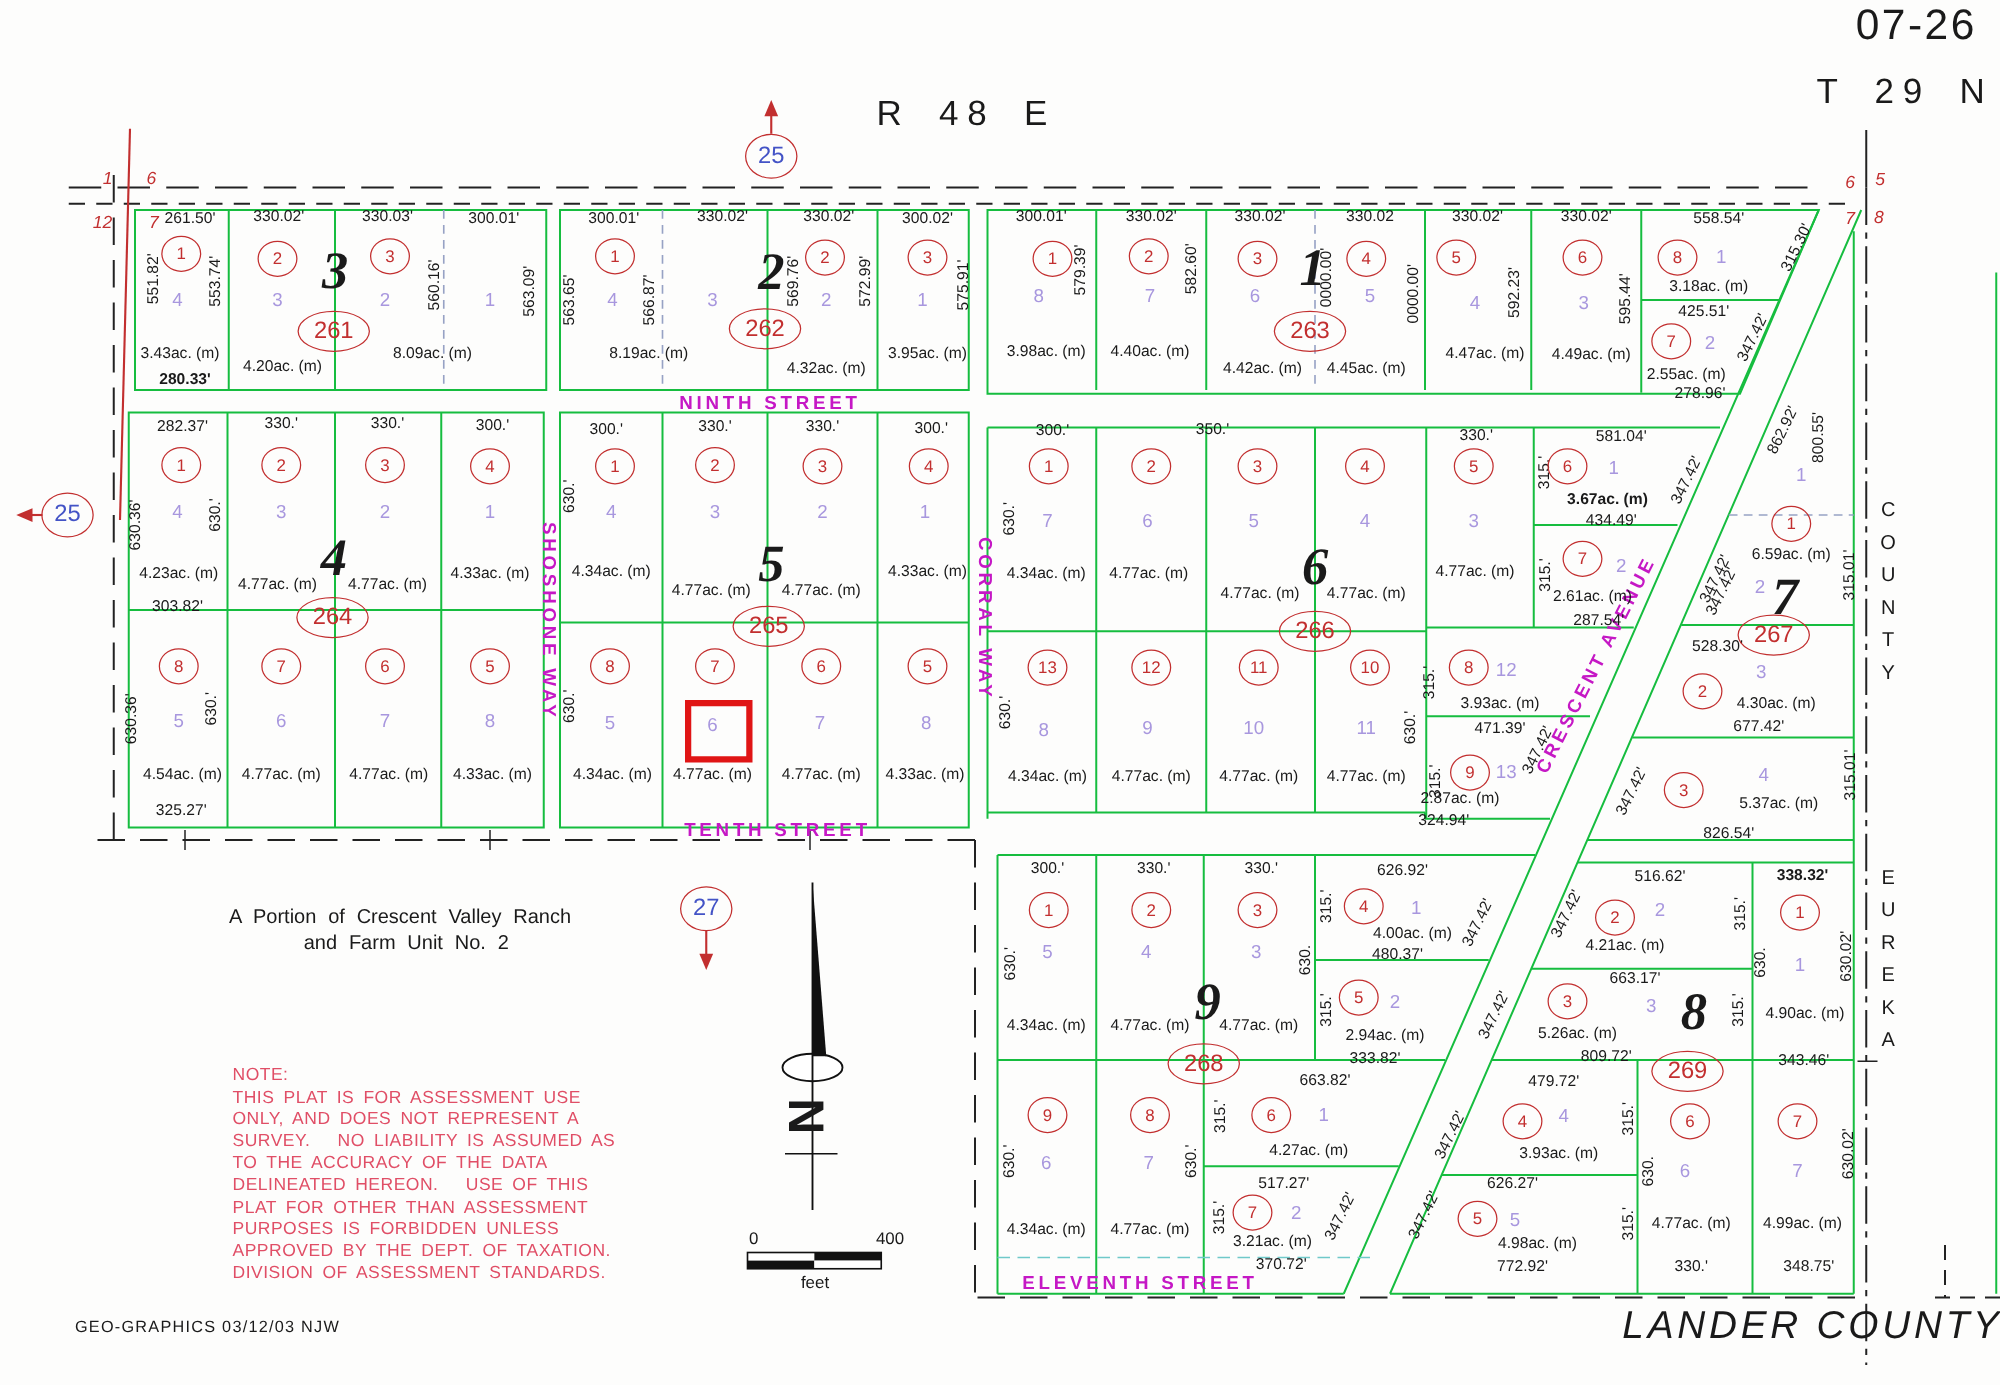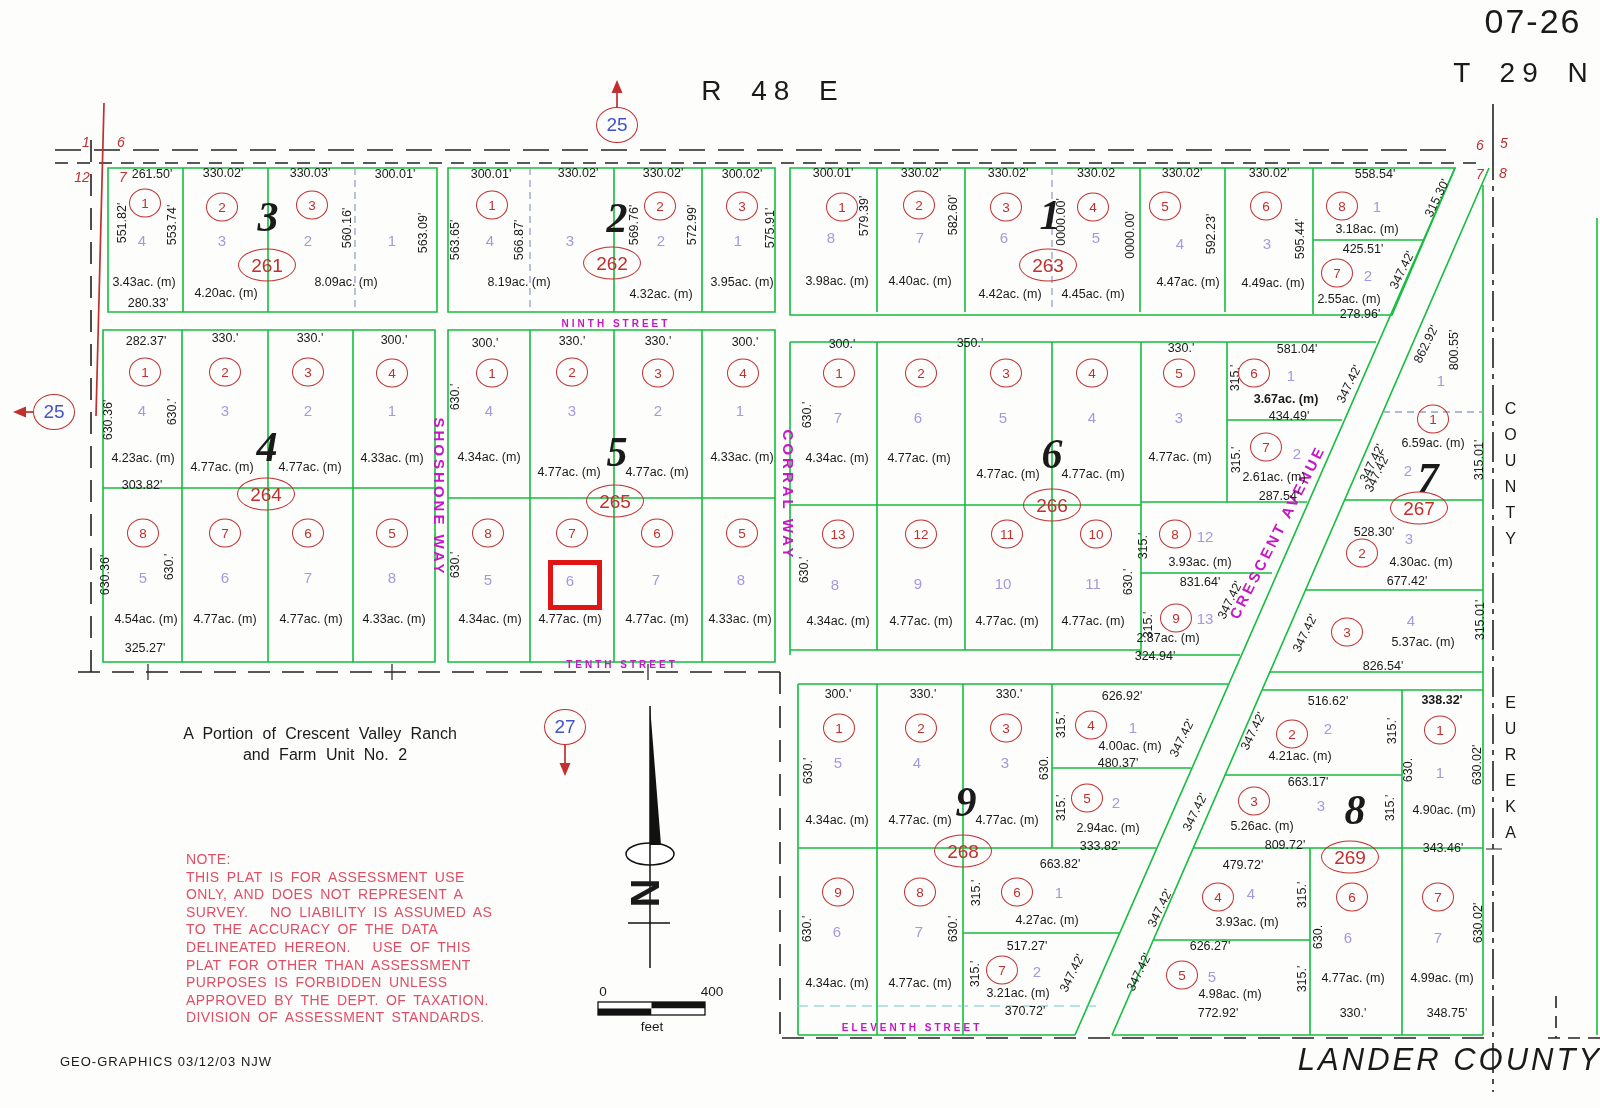--- a/index.html
+++ b/index.html
@@ -6,21 +6,21 @@
   #map{position:relative;width:1600px;height:1108px;background:#fdfdfc;overflow:hidden;
        font-family:"Liberation Sans",sans-serif;}
   #linework{position:absolute;left:0;top:0;}
   .lbl{position:absolute;white-space:pre;color:#1a1a1a;pointer-events:none;transform-origin:center;}
   .d{font-size:12.5px;}
   .d2{font-size:13.5px;}
   .dv{font-size:12.5px;}
   .dd{font-size:12.5px;}
   .lot{font-size:15px;color:#a897de;}
   .big{font-size:42px;font-style:italic;font-weight:600;font-family:"Liberation Serif",serif;}
-  .st{font-size:10px;font-weight:bold;color:#c518c5;letter-spacing:3px;}
+  .st{font-size:15px;font-weight:bold;color:#c518c5;letter-spacing:3px;}
   .stv{font-size:15px;font-weight:bold;color:#c518c5;letter-spacing:3px;}
   .sta{font-size:15px;font-weight:bold;color:#c518c5;letter-spacing:3px;}
   .vs{font-size:16px;color:#1a1a1a;writing-mode:vertical-rl;text-orientation:upright;letter-spacing:9px;}
   .sec{font-size:14px;font-style:italic;color:#c22f2f;}
   .h1{font-size:34px;letter-spacing:2px;}
   .h2{font-size:28px;letter-spacing:7px;word-spacing:8px;}
   .lander{font-size:31px;font-style:italic;letter-spacing:3px;}
   .sub{font-size:16px;word-spacing:5px;}
   .geo{font-size:13px;letter-spacing:1px;}
   .nn{font-size:40px;font-weight:bold;}
@@ -140,21 +140,21 @@
       <span class="lbl dv" style="position: absolute; left: 347px; top: 228px; transform: translate(-50%, -50%) rotate(-90deg);">560.16'</span>
       <span class="lbl dv" style="position: absolute; left: 423px; top: 233px; transform: translate(-50%, -50%) rotate(-90deg);">563.09'</span>
       <span class="lbl big" style="position: absolute; left: 268px; top: 217px; transform: translate(-50%, -50%);">3</span>
       <span class="lbl lot" style="position: absolute; left: 142px; top: 240px; transform: translate(-50%, -50%);">4</span>
       <span class="lbl lot" style="position: absolute; left: 222px; top: 240px; transform: translate(-50%, -50%);">3</span>
       <span class="lbl lot" style="position: absolute; left: 308px; top: 240px; transform: translate(-50%, -50%);">2</span>
       <span class="lbl lot" style="position: absolute; left: 392px; top: 240px; transform: translate(-50%, -50%);">1</span>
       <span class="lbl d" style="position: absolute; left: 144px; top: 282px; transform: translate(-50%, -50%);">3.43ac. (m)</span>
       <span class="lbl d" style="position: absolute; left: 226px; top: 293px; transform: translate(-50%, -50%);">4.20ac. (m)</span>
       <span class="lbl d" style="position: absolute; left: 346px; top: 282px; transform: translate(-50%, -50%);">8.09ac. (m)</span>
-      <span class="lbl d" style="position: absolute; left: 148px; top: 303px; transform: translate(-50%, -50%);">280.33'</span>
+      <span class="lbl d" style="position: absolute; left: 148px; top: 303px; transform: translate(-50%, -50%); font-weight: bold;">280.33'</span>
       <span class="lbl d" style="position: absolute; left: 491px; top: 174px; transform: translate(-50%, -50%);">300.01'</span>
       <span class="lbl d" style="position: absolute; left: 578px; top: 173px; transform: translate(-50%, -50%);">330.02'</span>
       <span class="lbl d" style="position: absolute; left: 663px; top: 173px; transform: translate(-50%, -50%);">330.02'</span>
       <span class="lbl d" style="position: absolute; left: 742px; top: 174px; transform: translate(-50%, -50%);">300.02'</span>
       <span class="lbl dv" style="position: absolute; left: 455px; top: 240px; transform: translate(-50%, -50%) rotate(-90deg);">563.65'</span>
       <span class="lbl dv" style="position: absolute; left: 519px; top: 240px; transform: translate(-50%, -50%) rotate(-90deg);">566.87'</span>
       <span class="lbl dv" style="position: absolute; left: 634px; top: 225px; transform: translate(-50%, -50%) rotate(-90deg);">569.76'</span>
       <span class="lbl dv" style="position: absolute; left: 692px; top: 225px; transform: translate(-50%, -50%) rotate(-90deg);">572.99'</span>
       <span class="lbl dv" style="position: absolute; left: 770px; top: 228px; transform: translate(-50%, -50%) rotate(-90deg);">575.91'</span>
       <span class="lbl big" style="position: absolute; left: 617px; top: 218px; transform: translate(-50%, -50%);">2</span>
@@ -289,35 +289,35 @@
       <span class="lbl lot" style="position: absolute; left: 1093px; top: 583px; transform: translate(-50%, -50%);">11</span>
       <span class="lbl dv" style="position: absolute; left: 804px; top: 570px; transform: translate(-50%, -50%) rotate(-90deg);">630.'</span>
       <span class="lbl dv" style="position: absolute; left: 1128px; top: 582px; transform: translate(-50%, -50%) rotate(-90deg);">630.'</span>
       <span class="lbl d" style="position: absolute; left: 838px; top: 621px; transform: translate(-50%, -50%);">4.34ac. (m)</span>
       <span class="lbl d" style="position: absolute; left: 921px; top: 621px; transform: translate(-50%, -50%);">4.77ac. (m)</span>
       <span class="lbl d" style="position: absolute; left: 1007px; top: 621px; transform: translate(-50%, -50%);">4.77ac. (m)</span>
       <span class="lbl d" style="position: absolute; left: 1093px; top: 621px; transform: translate(-50%, -50%);">4.77ac. (m)</span>
       <span class="lbl lot" style="position: absolute; left: 1205px; top: 536px; transform: translate(-50%, -50%);">12</span>
       <span class="lbl dv" style="position: absolute; left: 1143px; top: 546px; transform: translate(-50%, -50%) rotate(-90deg);">315.'</span>
       <span class="lbl d" style="position: absolute; left: 1200px; top: 562px; transform: translate(-50%, -50%);">3.93ac. (m)</span>
-      <span class="lbl d" style="position: absolute; left: 1200px; top: 582px; transform: translate(-50%, -50%);">831.64'</span>
+      <span class="lbl d" style="position: absolute; left: 1200px; top: 582px; transform: translate(-50%, -50%);">471.39'</span>
       <span class="lbl lot" style="position: absolute; left: 1205px; top: 618px; transform: translate(-50%, -50%);">13</span>
       <span class="lbl dv" style="position: absolute; left: 1148px; top: 625px; transform: translate(-50%, -50%) rotate(-90deg);">315.'</span>
       <span class="lbl d" style="position: absolute; left: 1168px; top: 638px; transform: translate(-50%, -50%);">2.87ac. (m)</span>
       <span class="lbl d" style="position: absolute; left: 1155px; top: 656px; transform: translate(-50%, -50%);">324.94'</span>
       <span class="lbl dd" style="position: absolute; left: 1230px; top: 600px; transform: translate(-50%, -50%) rotate(-64deg);">347.42'</span>
       <span class="lbl dd" style="position: absolute; left: 1426px; top: 344px; transform: translate(-50%, -50%) rotate(-64deg);">862.92'</span>
       <span class="lbl dv" style="position: absolute; left: 1454px; top: 350px; transform: translate(-50%, -50%) rotate(-90deg);">800.55'</span>
       <span class="lbl lot" style="position: absolute; left: 1441px; top: 380px; transform: translate(-50%, -50%);">1</span>
       <span class="lbl d" style="position: absolute; left: 1433px; top: 443px; transform: translate(-50%, -50%);">6.59ac. (m)</span>
       <span class="lbl dv" style="position: absolute; left: 1479px; top: 460px; transform: translate(-50%, -50%) rotate(-90deg);">315.01'</span>
       <span class="lbl lot" style="position: absolute; left: 1408px; top: 470px; transform: translate(-50%, -50%);">2</span>
       <span class="lbl big" style="position: absolute; left: 1428px; top: 478px; transform: translate(-50%, -50%);">7</span>
       <span class="lbl dd" style="position: absolute; left: 1377px; top: 473px; transform: translate(-50%, -50%) rotate(-64deg);">347.42'</span>
-      <span class="lbl d" style="position: absolute; left: 1374px; top: 532px; transform: translate(-50%, -50%);">528.30'</span>
+      <span class="lbl d" style="position: absolute; left: 1374px; top: 517px; transform: translate(-50%, -50%);">528.30'</span>
       <span class="lbl lot" style="position: absolute; left: 1409px; top: 538px; transform: translate(-50%, -50%);">3</span>
       <span class="lbl d" style="position: absolute; left: 1421px; top: 562px; transform: translate(-50%, -50%);">4.30ac. (m)</span>
       <span class="lbl d" style="position: absolute; left: 1407px; top: 581px; transform: translate(-50%, -50%);">677.42'</span>
       <span class="lbl lot" style="position: absolute; left: 1411px; top: 620px; transform: translate(-50%, -50%);">4</span>
       <span class="lbl d" style="position: absolute; left: 1423px; top: 642px; transform: translate(-50%, -50%);">5.37ac. (m)</span>
       <span class="lbl d" style="position: absolute; left: 1383px; top: 666px; transform: translate(-50%, -50%);">826.54'</span>
       <span class="lbl dv" style="position: absolute; left: 1480px; top: 620px; transform: translate(-50%, -50%) rotate(-90deg);">315.01'</span>
       <span class="lbl dd" style="position: absolute; left: 1305px; top: 633px; transform: translate(-50%, -50%) rotate(-64deg);">347.42'</span>
       <span class="lbl d" style="position: absolute; left: 838px; top: 694px; transform: translate(-50%, -50%);">300.'</span>
       <span class="lbl d" style="position: absolute; left: 923px; top: 694px; transform: translate(-50%, -50%);">330.'</span>

